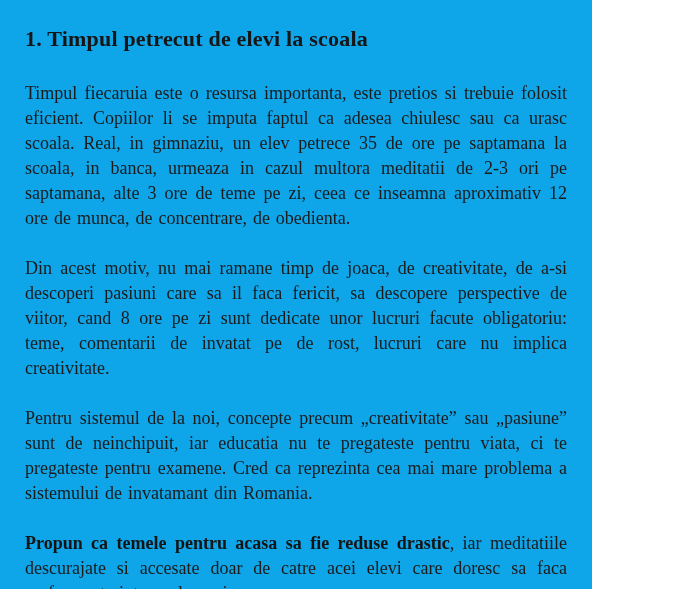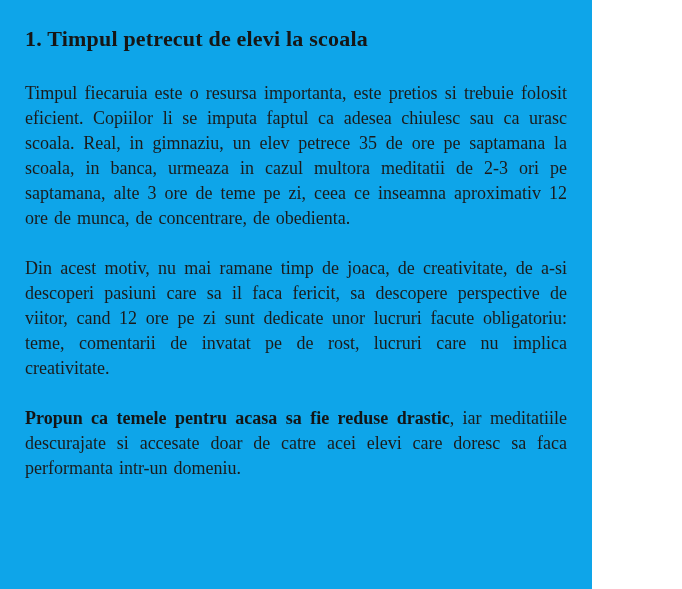--- a/index.html
+++ b/index.html
@@ -46,19 +46,20 @@
   }
 </style>
 </head>
 <body>
 
 <div class="page">
   <h1 class="heading">1. Timpul petrecut de elevi la scoala</h1>
 
   <p class="para">Timpul fiecaruia este o resursa importanta, este pretios si trebuie folosit eficient. Copiilor li se imputa faptul ca adesea chiulesc sau ca urasc scoala. Real, in gimnaziu, un elev petrece 35 de ore pe saptamana la scoala, in banca, urmeaza in cazul multora meditatii de 2-3 ori pe saptamana, alte 3 ore de teme pe zi, ceea ce inseamna aproximativ 12 ore de munca, de concentrare, de obedienta.</p>
 
-  <p class="para">Din acest motiv, nu mai ramane timp de joaca, de creativitate, de a-si descoperi pasiuni care sa il faca fericit, sa descopere perspective de viitor, cand 12 ore pe zi sunt dedicate unor lucruri facute obligatoriu: teme, comentarii de invatat pe de rost, lucruri care nu implica creativitate.</p>
+  <p class="para">Din acest motiv, nu mai ramane timp de joaca, de creativitate, de a-si descoperi pasiuni care sa il faca fericit, sa descopere perspective de viitor, cand 8 ore pe zi sunt dedicate unor lucruri facute obligatoriu: teme, comentarii de invatat pe de rost, lucruri care nu implica creativitate.</p>
 
+  <p class="para">Pentru sistemul de la noi, concepte precum „creativitate” sau „pasiune” sunt de neinchipuit, iar educatia nu te pregateste pentru viata, ci te pregateste pentru examene. Cred ca reprezinta cea mai mare problema a sistemului de invatamant din Romania.</p>
 
   <p class="para">
     <span class="bold-lead">Propun ca temele pentru acasa sa fie reduse drastic</span><span>, iar meditatiile descurajate si accesate doar de catre acei elevi care doresc sa faca performanta intr-un domeniu.</span>
   </p>
 </div>
 
 </body></html>

